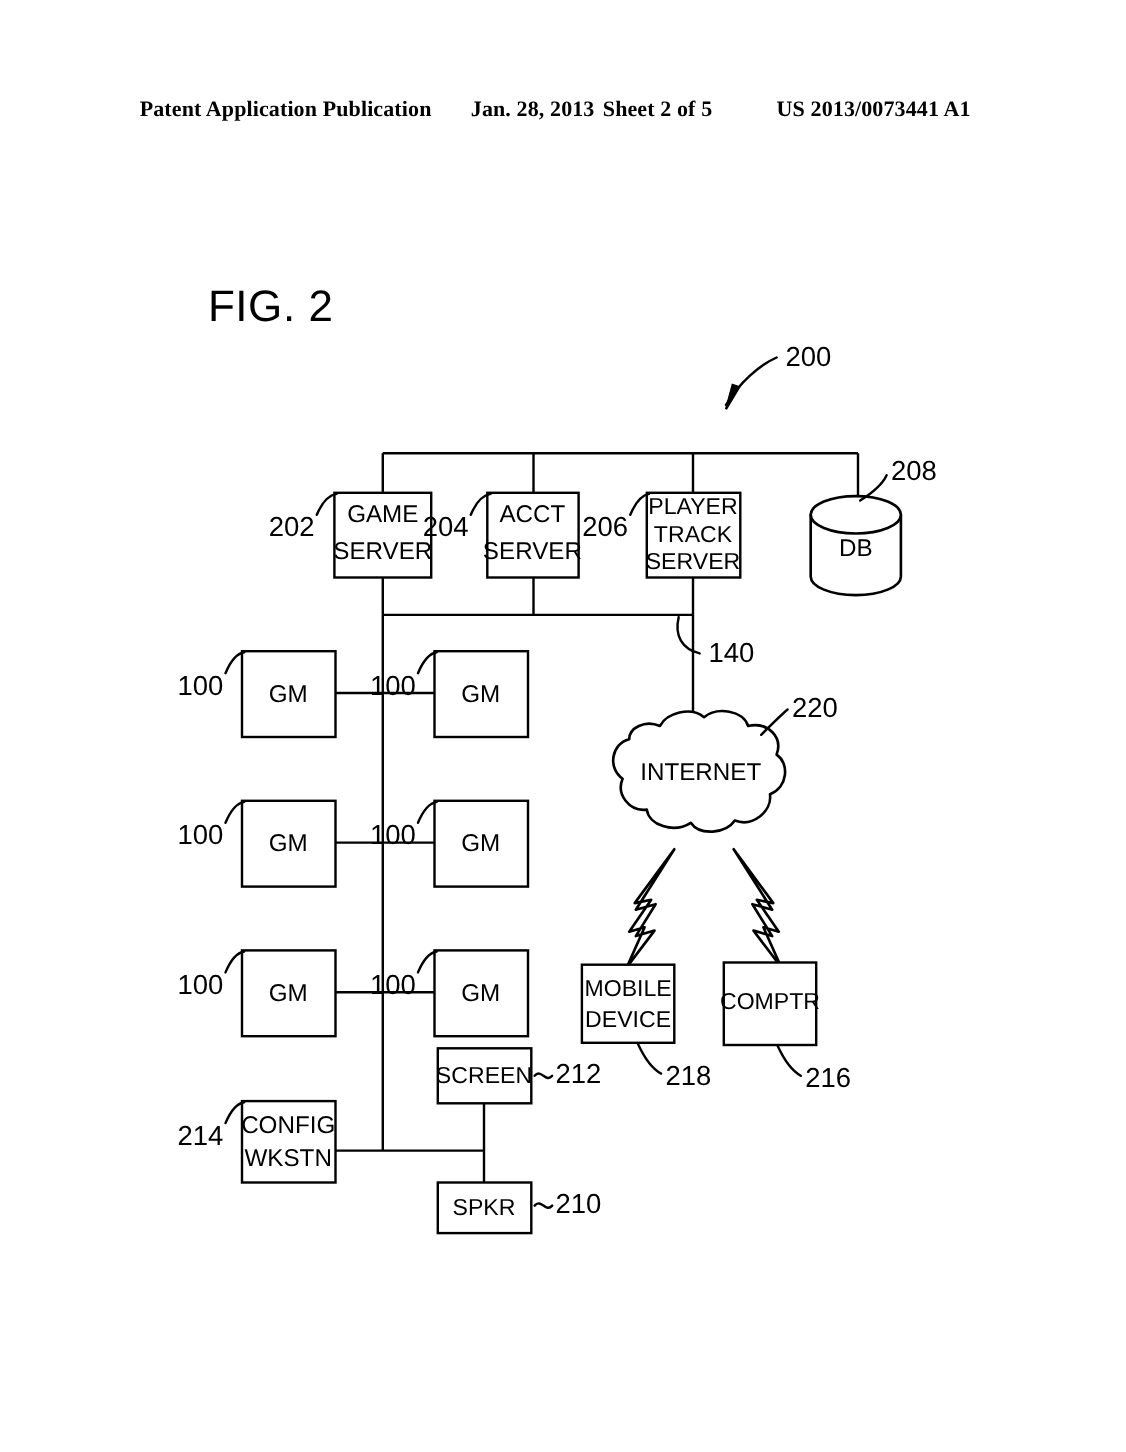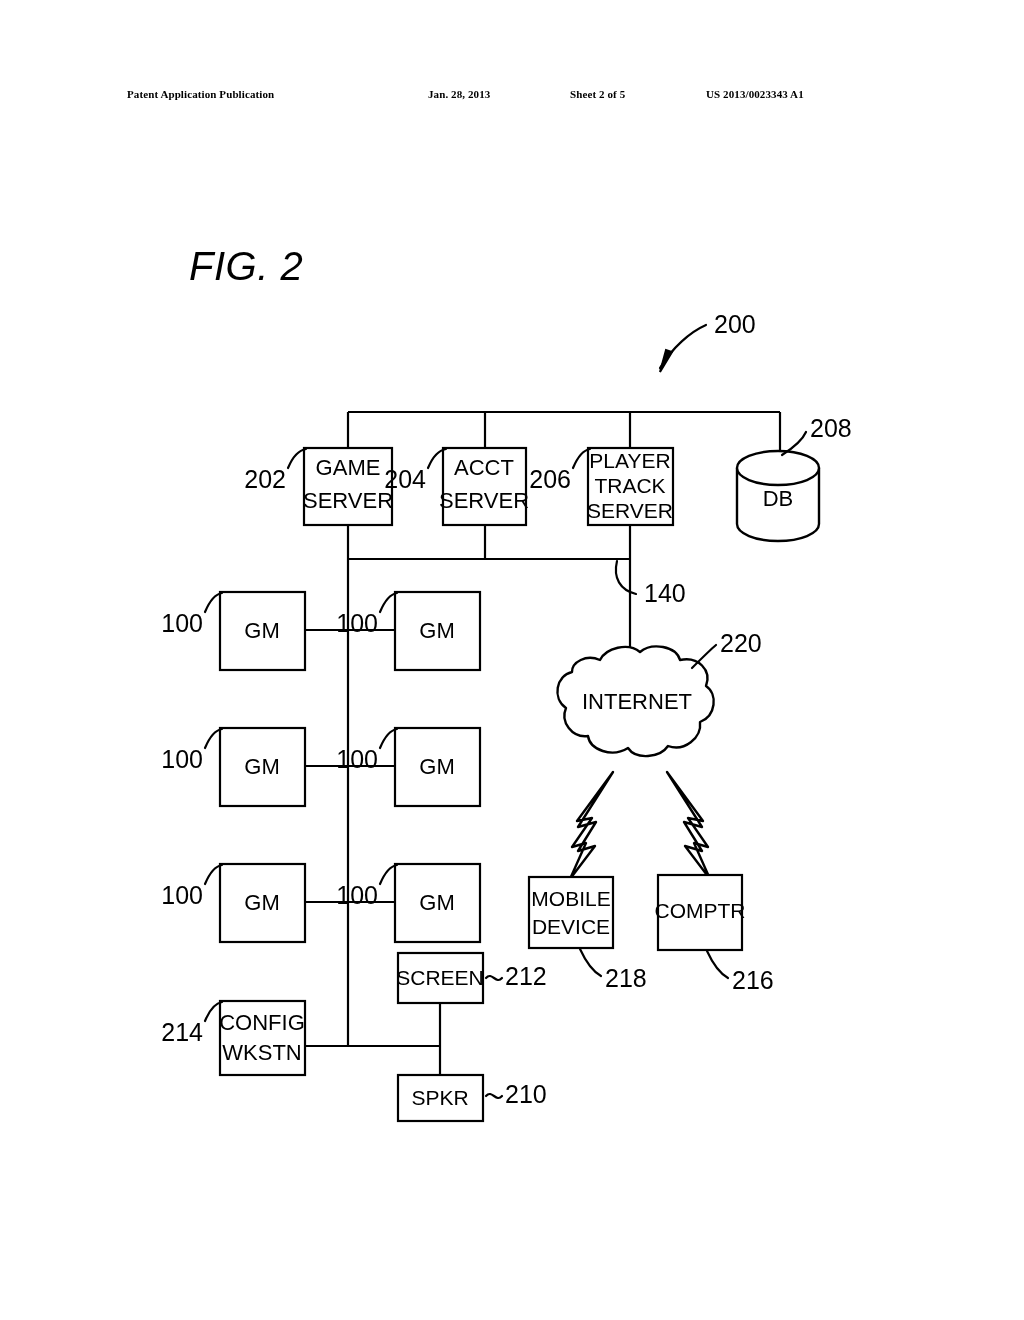--- a/index.html
+++ b/index.html
@@ -24,43 +24,42 @@
   }
   
   .pub-header {
     position: absolute;
     top: 88px;
     left: 0;
     width: 1024px;
     height: 26px;
     font-family: "Liberation Serif", serif;
     font-weight: bold;
-    font-size: 11px;
+    font-size: 20px;
     letter-spacing: 0.1px;
     white-space: nowrap;
   }
   .pub-header .seg {
     position: absolute;
     top: 0;
   }
   .hdr-pub   { left: 127px; }
   .hdr-date  { left: 428px; }
-  .hdr-sheet { left: 548px; margin-left: 22px; }
+  .hdr-sheet { left: 548px; }
   .hdr-num   { left: 706px; }
 
   
   .fig-title {
     position: absolute;
     left: 189px;
-    top: 244px;
+    top: 257px;
     font-family: "Liberation Sans", sans-serif;
     font-size: 40px;
     font-weight: normal;
     letter-spacing: 0.5px;
-    font-style: italic;
   }
 
   
   #diagram {
     position: absolute;
     left: 0;
     top: 0;
     width: 1024px;
     height: 1320px;
   }
@@ -108,21 +107,21 @@
 </style>
 </head>
 <body>
 
 <div id="page">
 
   <div class="pub-header">
     <span class="seg hdr-pub">Patent Application Publication</span>
     <span class="seg hdr-date">Jan. 28, 2013</span>
     <span class="seg hdr-sheet">Sheet 2 of 5</span>
-    <span class="seg hdr-num">US 2013/0023343 A1</span>
+    <span class="seg hdr-num">US 2013/0073441 A1</span>
   </div>
 
   <div class="fig-title">FIG. 2</div>
 
   <svg id="diagram" viewBox="0 0 1024 1320">
 
     <g>
       <path class="leader" d="M 706,325 C 690,332 672,348 660,368"></path>
       <path d="M 660,372 L 672,352 L 666,350 Z" fill="#000" stroke="#000" stroke-width="2"></path>
     </g>

